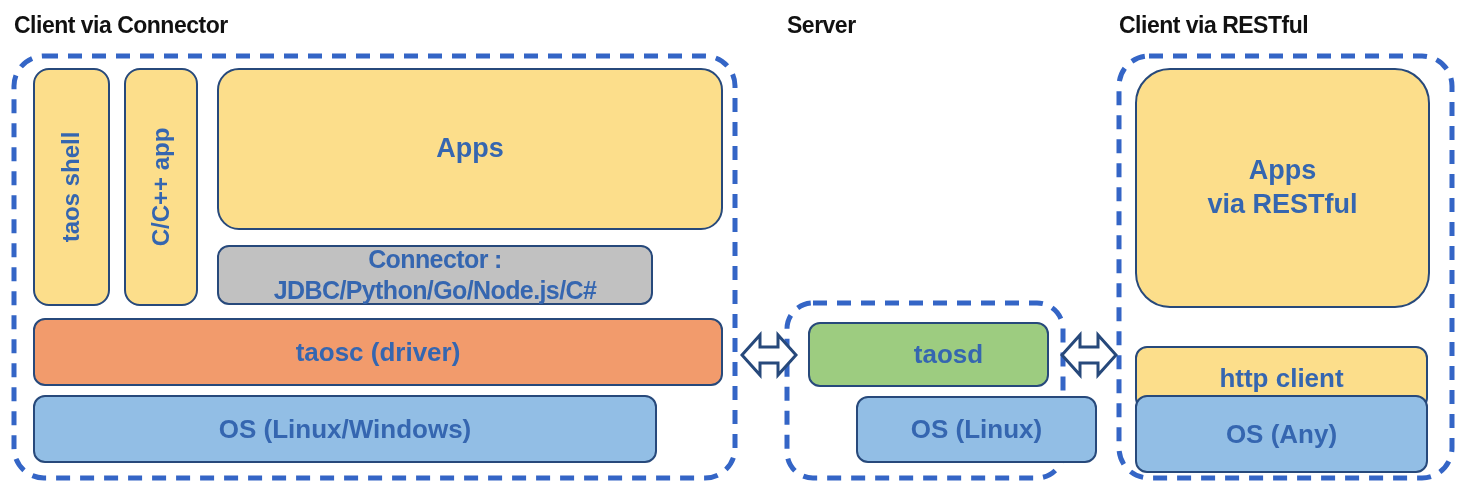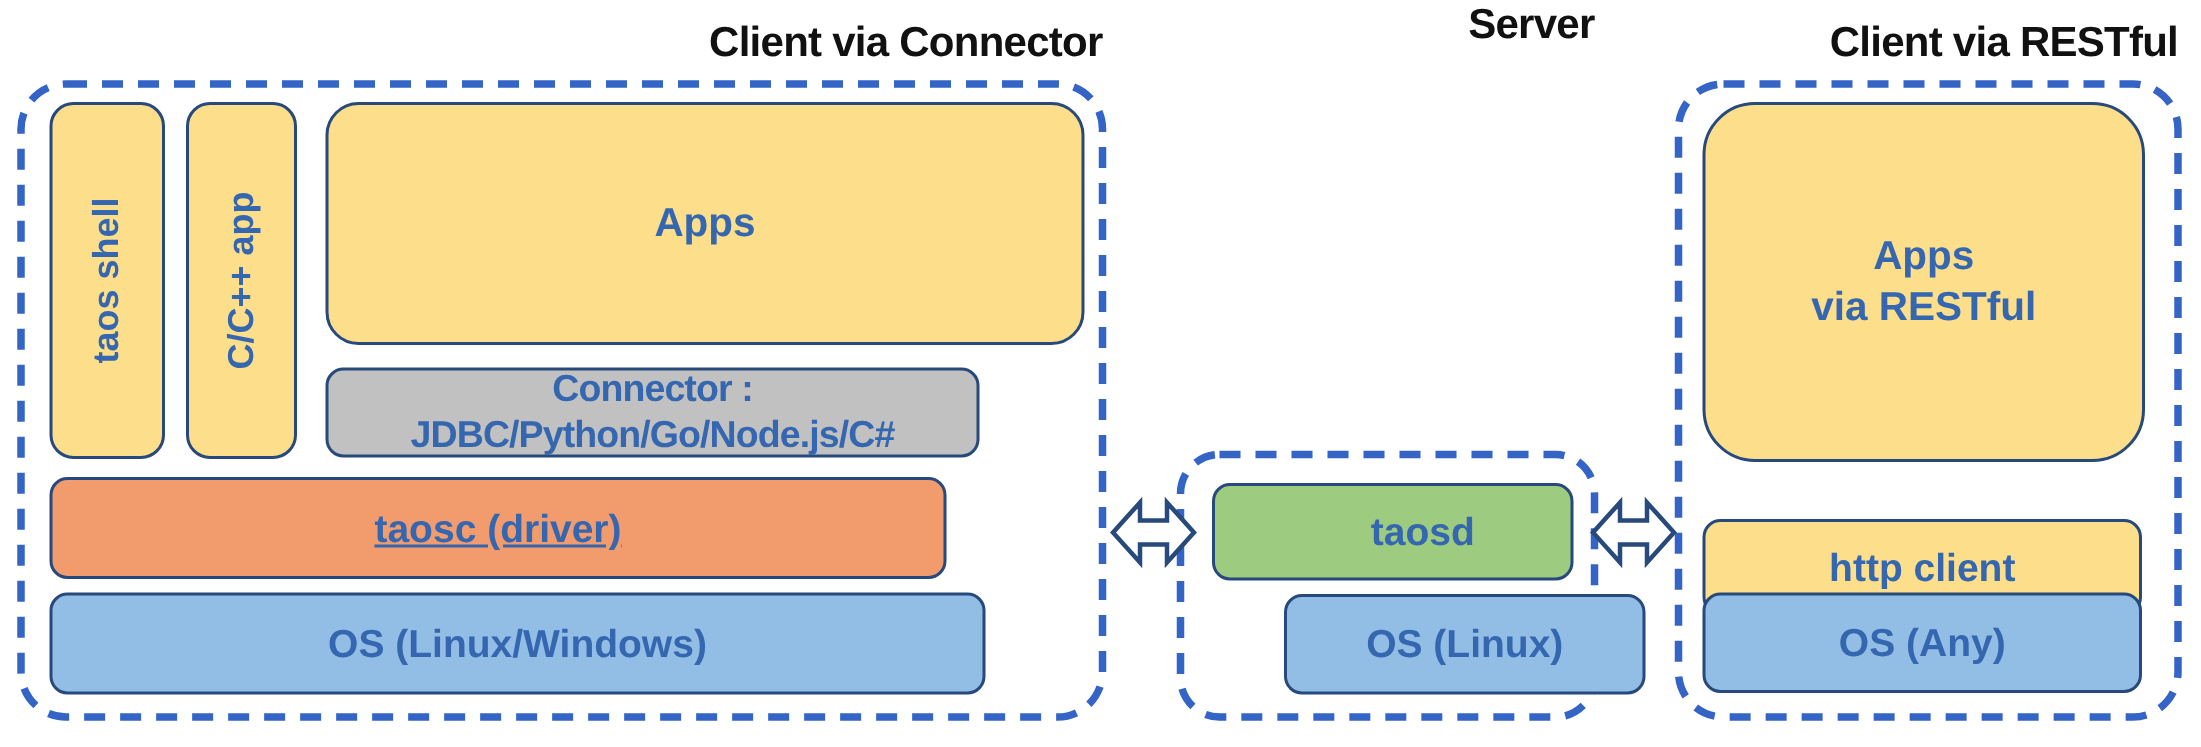--- a/index.html
+++ b/index.html
@@ -14,23 +14,23 @@
     height: 498px;
     background: #ffffff;
     overflow: hidden;
   }
   .layer {
     position: absolute;
     left: 0; top: 0;
   }
   .section-title {
     position: absolute;
-    text-align: right;
+    text-align: left;
     font-weight: bold;
-    font-size: 28px;
+    font-size: 23px;
     letter-spacing: -0.5px;
     color: #111111;
     white-space: nowrap;
   }
   .box {
     position: absolute;
     box-sizing: border-box;
     border: 2.5px solid var(--box-border);
     display: flex;
     align-items: center;
@@ -67,49 +67,49 @@
 
 <div class="canvas">
 
   <svg class="layer" width="1467" height="498" aria-hidden="true">
     <rect x="14" y="56" width="721" height="422" rx="30" ry="30" fill="none" stroke="#3465C6" stroke-width="5" stroke-dasharray="14 10"></rect>
     <rect x="787" y="303" width="276" height="175" rx="26" ry="26" fill="none" stroke="#3465C6" stroke-width="5" stroke-dasharray="14 10"></rect>
     <rect x="1119" y="56" width="333" height="422" rx="30" ry="30" fill="none" stroke="#3465C6" stroke-width="5" stroke-dasharray="14 10"></rect>
   </svg>
 
   <div class="section-title" style="left:14px; top:12px; width:721px;">Client via Connector</div>
-  <div class="section-title" style="left:787px; top:0; width:276px;">Server</div>
+  <div class="section-title" style="left:787px; top:12px; width:276px;">Server</div>
   <div class="section-title" style="left:1119px; top:12px; width:333px;">Client via RESTful</div>
 
   <div class="box fill-yellow vbox" style="left:33px; top:68px; width:77px; height:238px; border-radius:16px;">
     <span>taos shell</span>
   </div>
 
   <div class="box fill-yellow vbox" style="left:124px; top:68px; width:74px; height:238px; border-radius:16px;">
     <span>C/C++ app</span>
   </div>
 
   <div class="box fill-yellow t27" style="left:217px; top:68px; width:506px; height:162px; border-radius:22px;">Apps</div>
 
   <div class="box fill-gray t25" style="left:217px; top:245px; width:436px; height:60px; border-radius:12px;">Connector : JDBC/Python/Go/Node.js/C#</div>
 
-  <div class="box fill-orange t26" style="left:33px; top:318px; width:598px; height:68px; border-radius:12px;text-decoration:underline;">taosc (driver)</div>
+  <div class="box fill-orange t26" style="left:33px; top:318px; width:690px; height:68px; border-radius:12px;">taosc (driver)</div>
 
   <div class="box fill-blue t26" style="left:33px; top:395px; width:624px; height:68px; border-radius:12px;">OS (Linux/Windows)</div>
 
   <div class="box fill-green t26" style="left:808px; top:322px; width:241px; height:65px; border-radius:12px;">taosd</div>
 
   <div class="box fill-blue t26" style="left:808px; top:396px; width:241px; height:67px; border-radius:12px;margin-left:48px;">OS (Linux)</div>
 
   <div class="box fill-yellow t27" style="left:1135px; top:68px; width:295px; height:240px; border-radius:35px;">Apps
 via RESTful</div>
 
   <div class="box fill-yellow t26" style="left:1135px; top:322px; width:293px; height:64px; border-radius:12px;margin-top:24px;">http client</div>
 
-  <div class="box fill-blue t26" style="left:1135px; top:395px; width:293px; height:67px; border-radius:12px;">OS (Any)</div>
+  <div class="box fill-blue t26" style="left:1135px; top:395px; width:293px; height:78px; border-radius:12px;">OS (Any)</div>
 
   <svg class="arrow" style="left:740px; top:331px;" viewBox="0 0 58 48" aria-hidden="true">
     <polygon points="2,24 20,4 20,16 38,16 38,4 56,24 38,44 38,32 20,32 20,44" fill="#FFFFFF" stroke="#27497B" stroke-width="3" stroke-linejoin="miter"></polygon>
   </svg>
 
   <svg class="arrow" style="left:1060px; top:331px;" viewBox="0 0 58 48" aria-hidden="true">
     <polygon points="2,24 20,4 20,16 38,16 38,4 56,24 38,44 38,32 20,32 20,44" fill="#FFFFFF" stroke="#27497B" stroke-width="3" stroke-linejoin="miter"></polygon>
   </svg>
 
 </div>

